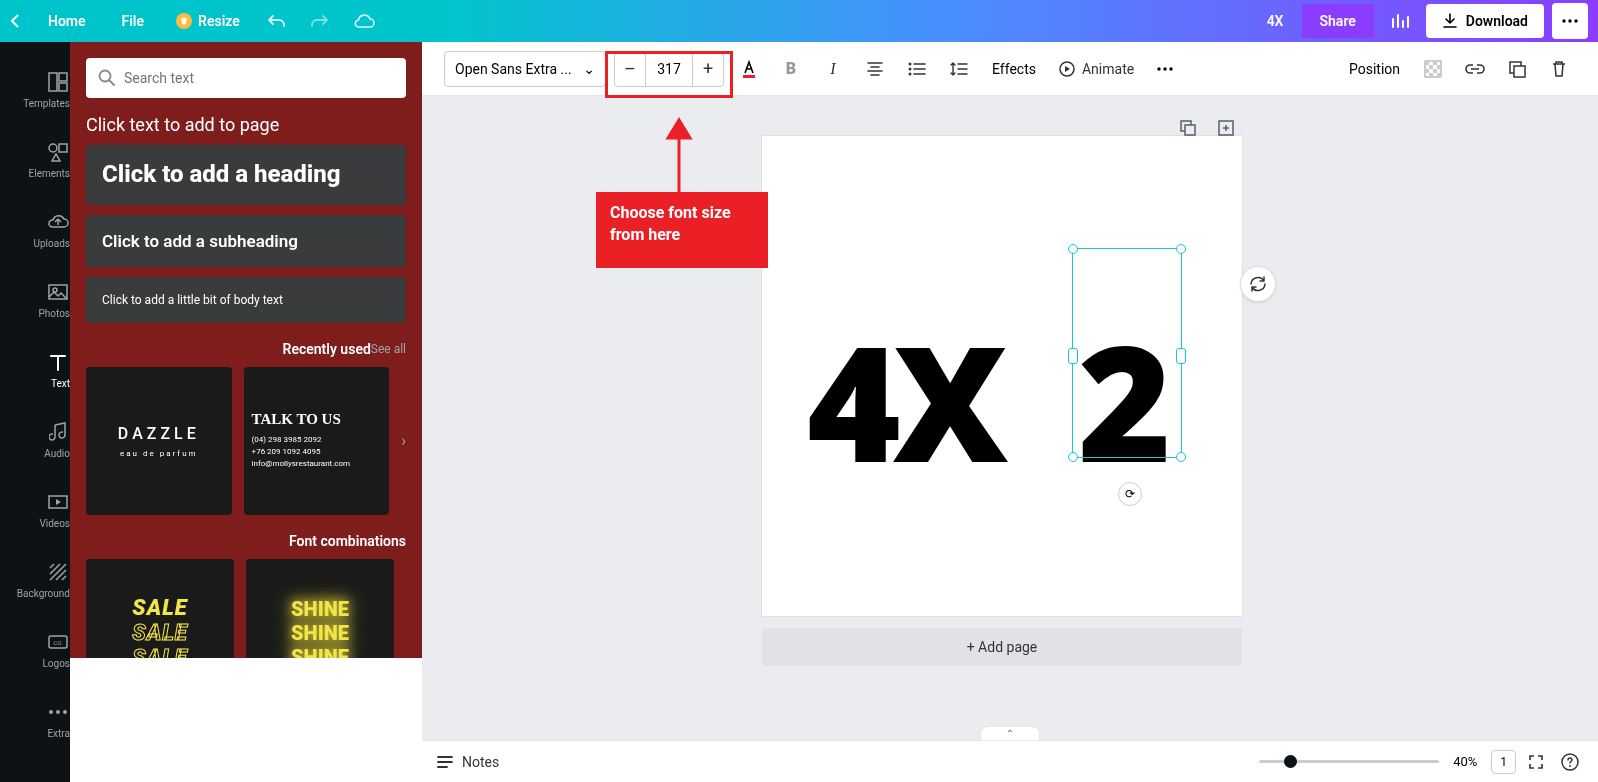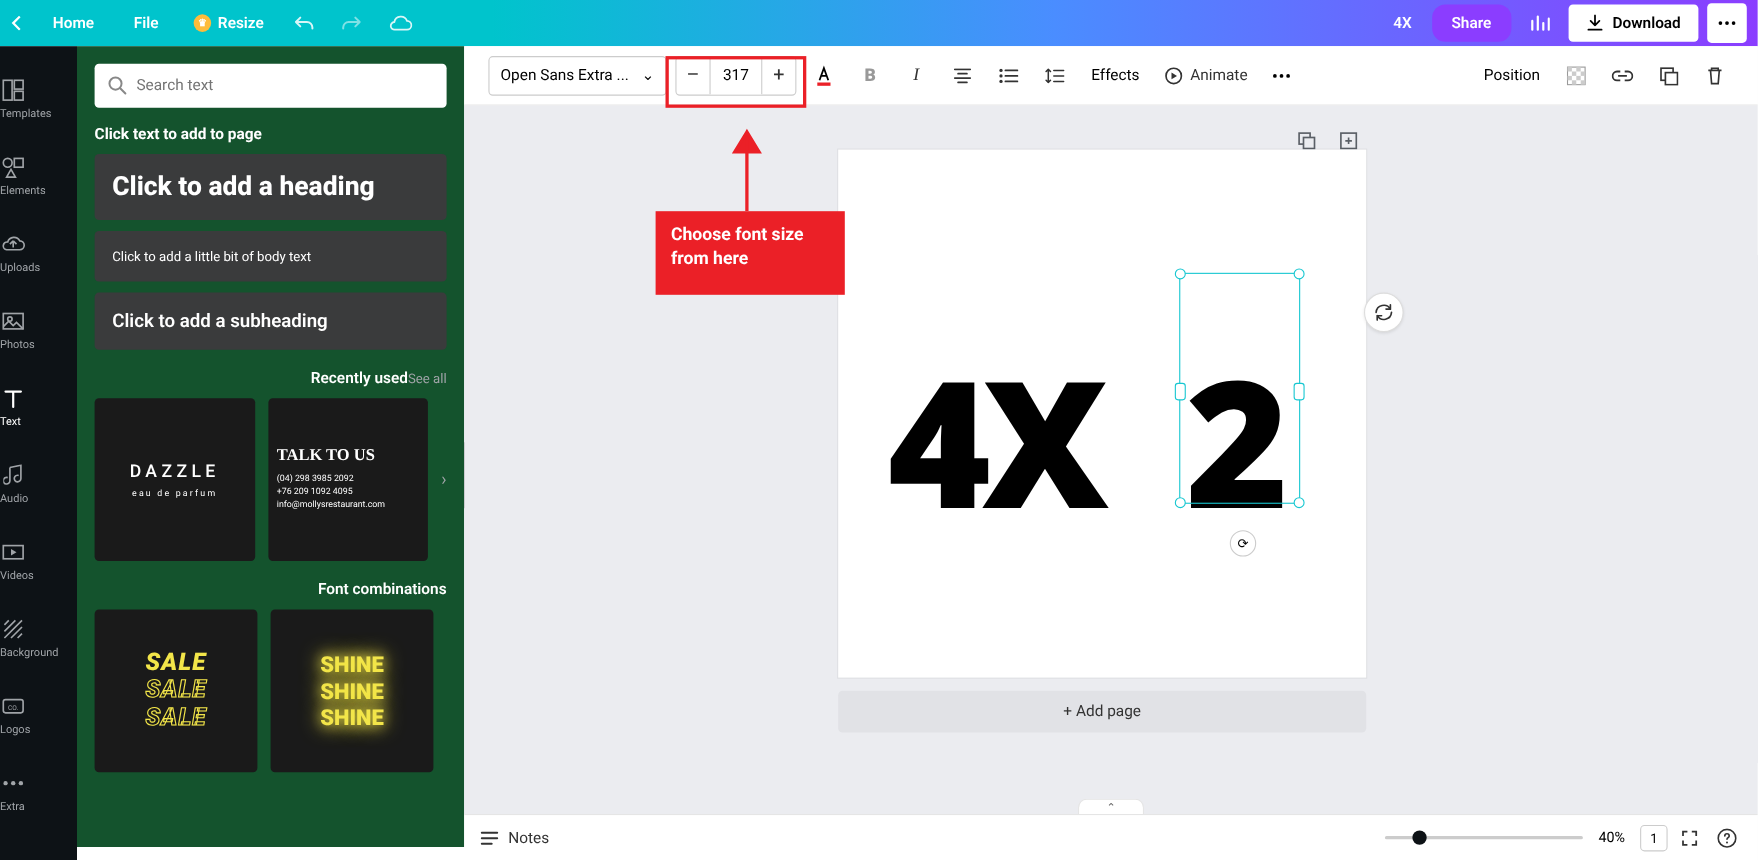--- a/index.html
+++ b/index.html
@@ -6,32 +6,32 @@
 body{width:1598px;height:782px;overflow:hidden;background:#fff;position:relative}
 .top-bar{height:42px;display:flex;align-items:center;background:linear-gradient(90deg,#00c4cc 0%,#00c4cc 28%,#4a8dff 60%,#8b3dff 100%)}
 .top-left{display:flex;align-items:center;height:100%}
 .back-btn{width:30px;height:100%;display:flex;align-items:center;justify-content:center;color:#fff;cursor:pointer}
 .home-btn,.file-btn{color:#fff;font-weight:600;font-size:14px;padding:0 18px;height:100%;display:flex;align-items:center;cursor:pointer}
 .resize-btn{display:flex;align-items:center;color:#fff;font-weight:600;font-size:14px;padding:0 14px;height:100%;cursor:pointer;gap:6px}
 .crown{width:16px;height:16px;background:#fdbc3b;border-radius:50%;display:flex;align-items:center;justify-content:center;font-size:9px;color:#fff}
 .top-icon{width:44px;height:100%;display:flex;align-items:center;justify-content:center;color:#fff;cursor:pointer;opacity:.85}
 .top-right{margin-left:auto;display:flex;align-items:center;gap:8px;padding-right:10px}
 .doc-title{color:#fff;font-weight:600;font-size:14px;margin-right:10px}
-.share-btn{background:#8b3dff;color:#fff;border:none;padding:9px 18px;border-radius:12px;font-weight:600;font-size:14px;cursor:pointer}
+.share-btn{background:#8b3dff;color:#fff;border:none;padding:9px 18px;border-radius:0;font-weight:600;font-size:14px;cursor:pointer}
 .top-right-icon{width:36px;height:36px;display:flex;align-items:center;justify-content:center;color:#fff;cursor:pointer}
 .download-btn{background:#fff;border:none;padding:9px 16px;border-radius:4px;font-weight:600;font-size:14px;cursor:pointer;display:flex;align-items:center;gap:8px}
 .more-top{width:36px;height:36px;background:#fff;border-radius:4px;display:flex;align-items:center;justify-content:center;cursor:pointer}
 .tool-rail{position:absolute;left:0;top:42px;width:70px;height:740px;background:#0d1216;display:flex;flex-direction:column;align-items:center;padding-top:12px;color:#a0a4a8}
-.rail-item{width:70px;height:70px;display:flex;flex-direction:column;align-items:flex-start;justify-content:center;gap:4px;cursor:pointer;font-size:10px}
+.rail-item{width:70px;height:70px;display:flex;flex-direction:column;align-items:flex-end;justify-content:center;gap:4px;cursor:pointer;font-size:10px}
 .rail-item.active{color:#fff}
 .rail-icon{width:24px;height:24px;display:flex;align-items:center;justify-content:center}
-.side-panel{position:absolute;left:70px;top:42px;width:352px;height:728px;background:#14532d;color:#fff;padding:16px;overflow:hidden}
+.side-panel{position:absolute;left:70px;top:42px;width:352px;height:616px;background:#7f1d1d;color:#fff;padding:16px;overflow:hidden}
 .search-box{background:#fff;border-radius:4px;height:40px;display:flex;align-items:center;padding:0 12px;gap:8px;margin-bottom:16px}
 .search-box input{border:none;outline:none;flex:1;font-size:14px;color:#333}
-.panel-label{font-size:14px;font-weight:700;margin:6px 0 10px}
+.panel-label{font-size:18px;font-weight:400;margin:6px 0 10px}
 .add-btn{background:#3a3b3c;border-radius:4px;padding:16px;margin-bottom:10px;cursor:pointer}
 .add-heading{font-size:24px;font-weight:800;line-height:1.15}
 .add-sub{font-size:17px;font-weight:600}
 .add-body{font-size:12px}
 .row-head{display:flex;justify-content:flex-end;align-items:center;margin:18px 0 10px}
 .row-head span:first-child{font-weight:600;font-size:14px}
 .see-all{font-size:12px;color:#a0a4a8;cursor:pointer}
 .thumbs{display:flex;gap:12px;align-items:center;position:relative}
 .thumb{width:148px;height:148px;background:#1a1a1a;border-radius:4px;display:flex;flex-direction:column;align-items:center;justify-content:center;cursor:pointer;font-size:11px;text-align:center;padding:8px;overflow:hidden}
 .dazzle{letter-spacing:4px;font-size:16px;font-weight:500}
@@ -231,24 +231,24 @@
         <circle cx="7" cy="7" r="5.5" stroke="#888" fill="none" stroke-width="1.8"></circle>
         <path d="M11 11l5 5" stroke="#888" stroke-width="1.8" stroke-linecap="round"></path>
       </svg>
     <input placeholder="Search text" style="">
   </div>
   <div class="panel-label">Click text to add to page</div>
   <div class="add-btn">
       <div class="add-heading">Click to add a heading</div>
     </div>
   <div class="add-btn">
+      <div class="add-sub">Click to add a subheading</div>
+    </div>
+  <div class="add-btn">
       <div class="add-body">Click to add a little bit of body text</div>
-    </div>
-  <div class="add-btn">
-      <div class="add-sub">Click to add a subheading</div>
     </div>
   <div class="row-head">
       <span>Recently used</span>
       <span class="see-all">See all</span>
     </div>
   <div class="thumbs">
     <div class="thumb">
       <div class="dazzle">DAZZLE</div>
       <div class="dazzle-sub">eau de parfum</div>
     </div>

